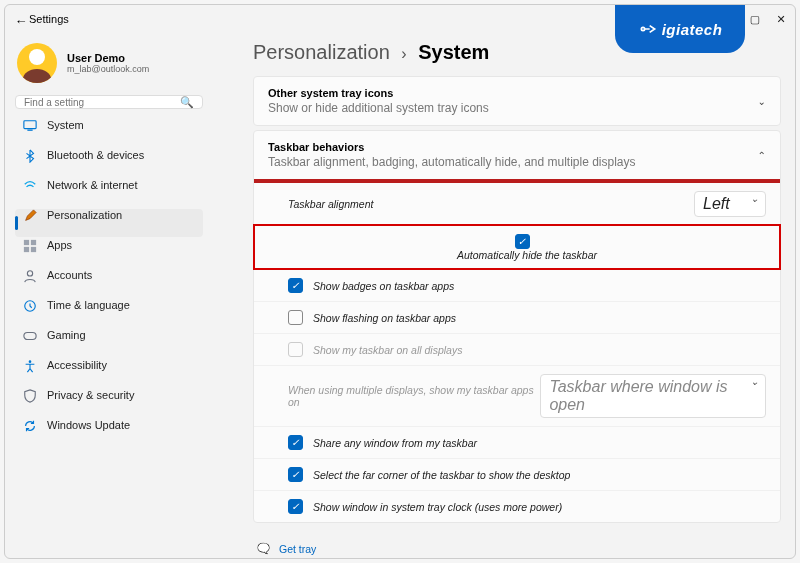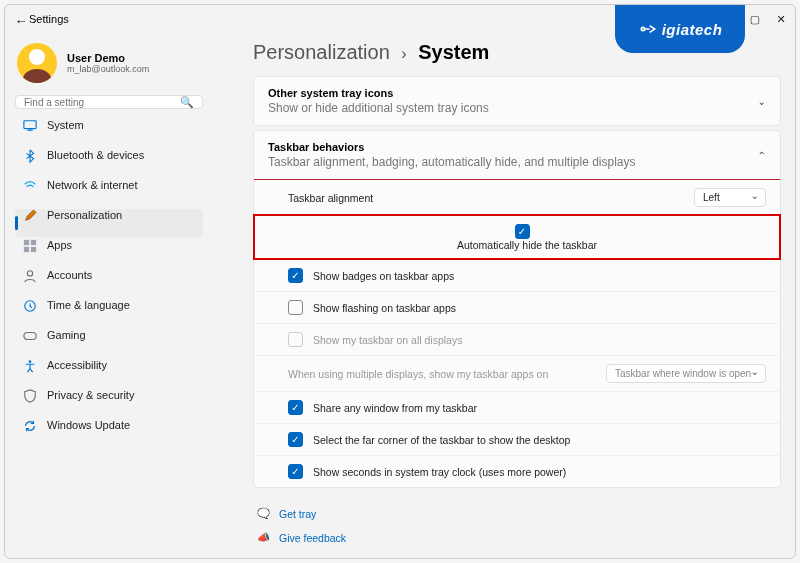--- a/index.html
+++ b/index.html
@@ -31,31 +31,31 @@
 .nicon svg { width:14px; height:14px; }
 .main { flex:1; padding: 4px 14px 0 40px; overflow-y:auto; }
 .crumb { font-size:20px; font-weight:600; margin: 4px 0 12px 0; }
 .crumb .sep { margin: 0 6px; font-weight:400; color:#555; font-size:16px; }
 .crumb .c1 { color:#555; font-weight:400; }
 .card { background:#fbfbfb; border:1px solid #e6e6e6; border-radius:4px; margin-bottom:4px; }
 .chead { display:flex; align-items:center; padding:10px 14px; cursor:pointer; }
 .chead .ct { font-size:11px; font-weight:600; }
 .chead .cs { font-size:12px; color:#777; margin-top:2px; }
 .chev { margin-left:auto; font-size:10px; color:#444; }
-.cbody { border-top:1px solid #b91c1c; }
+.cbody { border-top:4px solid #b91c1c;font-style:italic; }
 .row { display:flex; align-items:center; padding:8px 14px 8px 34px; border-top:1px solid #f0f0f0; font-size:10.5px; color:#222; }
 .row:first-child { border-top:none; }
 .row.hl { outline:2px solid #d40000; outline-offset:-1px;flex-direction:column; }
 .row.disabled { color:#999; }
 .rowlabel { margin-left:0; }
 .chk { width:15px; height:15px; border-radius:3px; border:1px solid #888; margin-right:10px; display:flex; align-items:center; justify-content:center; flex-shrink:0; }
 .chk.on { background:#0067c0; border-color:#0067c0; }
 .chk.on::after { content:"✓"; color:#fff; font-size:10px; line-height:1; }
 .chk.dis { border-color:#ccc; }
-.sel { margin-left:auto; border:1px solid #ddd; background:#fff; border-radius:4px; padding:3px 4px 3px 8px; font-size:10px; position:relative; min-width:72px; text-align:left; }
+.sel { margin-left:auto; border:1px solid #ddd; background:#fff; border-radius:4px; padding:3px 4px 3px 8px; font-size:16px; position:relative; min-width:72px; text-align:left; }
 .sel.wide { min-width:160px; color:#888; }
 .sel::after { content:"⌄"; position:absolute; right:6px; top:1px; font-size:10px; color:#555; }
 .links { padding:10px 0 16px 4px; }
 .link { display:flex; align-items:center; gap:8px; font-size:10.5px; color:#0067c0; padding:5px 0; cursor:pointer; }
 .licon { width:14px; height:14px; color:#444; }
 </style>
 </head>
 <body>
 
 <div class="frame">
@@ -242,21 +242,21 @@
           <div class="row">
             <span class="chk on"></span>
             <span>Share any window from my taskbar</span>
           </div>
           <div class="row">
             <span class="chk on"></span>
             <span>Select the far corner of the taskbar to show the desktop</span>
           </div>
           <div class="row">
             <span class="chk on"></span>
-            <span>Show seconds in system tray clock (uses more power)</span>
+            <span>Show window in system tray clock (uses more power)</span>
           </div>
         </div>
       </div>
 
       <div class="links">
         <div class="link">
           <span class="licon">🗨️</span>
           <span>Get tray</span>
         </div>
         <div class="link">

